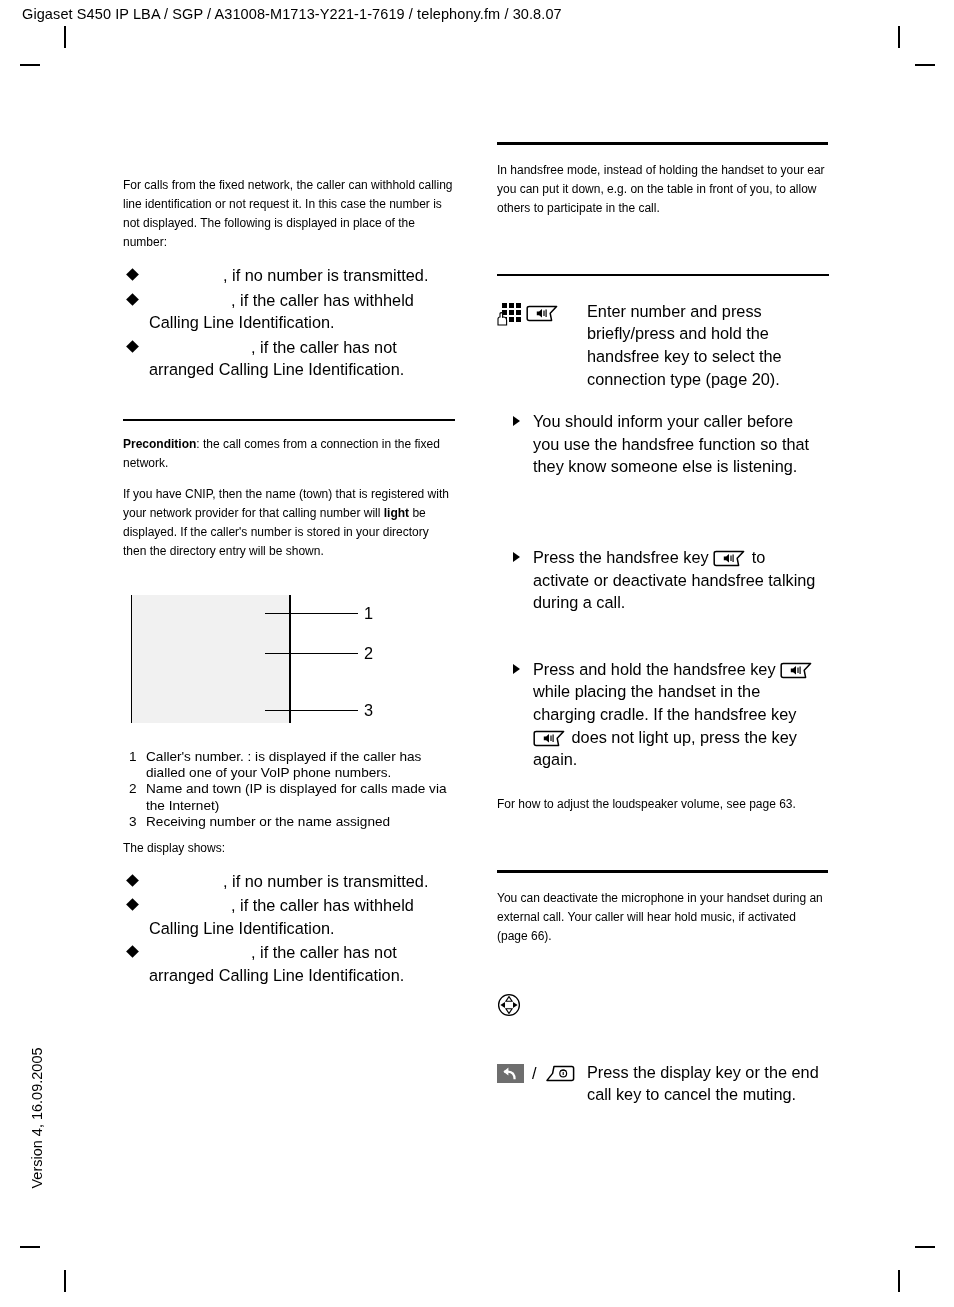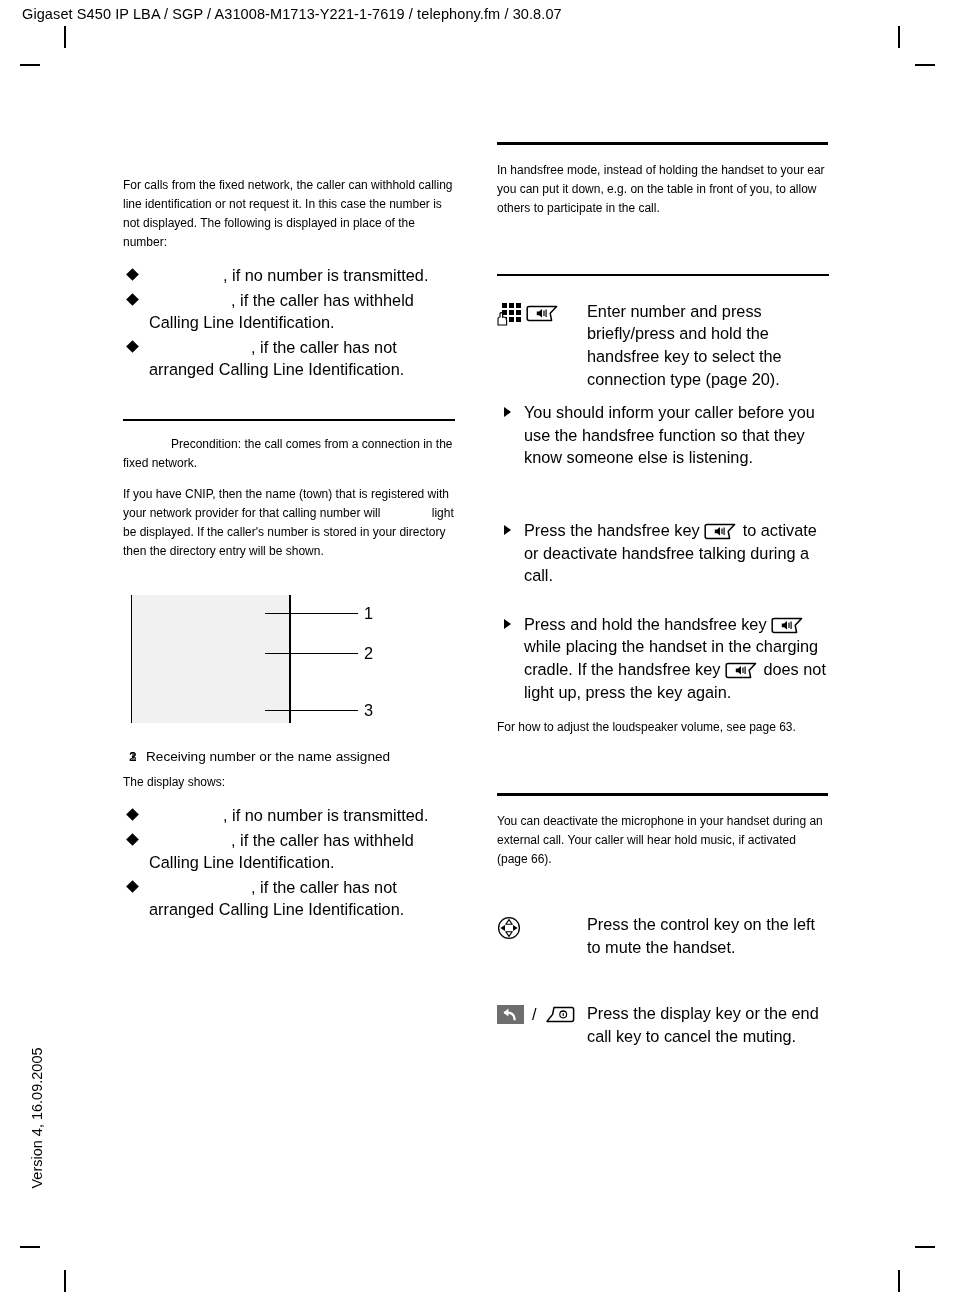--- a/index.html
+++ b/index.html
@@ -36,21 +36,21 @@
     text-align:center;
   }
 
   
   .col { position:absolute; width:332px; }
   .col-left  { left:123px; top:176px; }
   .col-right { left:497px; top:142px; }
 
   p { margin:0 0 0 0; font-size:16.3px; line-height:22.6px; }
   .p { margin:0; font-size:12px; line-height:19px; }
-  b { font-weight:normal;margin-left:48px; }
+  b { font-weight:bold; }
 
   
   .rule-thin { height:1.6px; background:#000; width:332px; }
   .rule-thick { height:3.2px; background:#000; width:331px; }
   .sp-8  { height:8px; }
   .sp-12 { height:12px; }
   .sp-14 { height:14px; }
   .sp-16 { height:16px; }
   .sp-24 { height:24px; }
   .sp-30 { height:30px; }
@@ -67,21 +67,21 @@
     margin-top:2px;
   }
   .ditem .dia {
     position:absolute; left:1px; top:6px;
     width:9px; height:9px; background:#000;
     transform:rotate(45deg);
   }
   .gapcell { display:inline-block; }
 
   
-  .tlist { margin:3px; }
+  .tlist { margin:12px; }
   .titem {
     position:relative;
     padding-left:24px;
     font-size:16.3px; line-height:22.6px;
   }
   .titem .tri {
     position:absolute; left:4px; top:6px;
     width:0; height:0;
     border-left:7px solid #000;
     border-top:5px solid transparent;
@@ -221,23 +221,25 @@
 
       <div class="lead" style="left:142px; top:119px; width:93px;"></div>
       <div class="num" style="left:241px; top:111px;">3</div>
     </div>
 
     <div class="sp-8"></div>
 
     <div style="padding-left:6px;">
       <div class="capitem">
         <span class="n">1</span>
+        <span>Caller's number.    : is displayed if the caller has dialled one of your VoIP phone numbers.</span>
       </div>
       <div class="capitem">
         <span class="n">2</span>
+        <span>Name and town (IP is displayed for calls made via the Internet)</span>
       </div>
       <div class="capitem">
         <span class="n">3</span>
         <span>Receiving number or the name assigned</span>
       </div>
     </div>
 
     <div class="sp-8"></div>
 
     <p class="p">The display shows:</p>
@@ -370,21 +372,20 @@
         <span class="ico ico-ctrl">
           <svg width="24" height="24" viewBox="0 0 24 24">
             <circle cx="12" cy="12" r="10.4" fill="#ffffff" stroke="#000000" stroke-width="1.3"></circle>
             <path d="M12 3.6 L15.1 8.2 L8.9 8.2 Z" fill="none" stroke="#000000" stroke-width="1.1"></path>
             <path d="M12 20.4 L15.1 15.8 L8.9 15.8 Z" fill="none" stroke="#000000" stroke-width="1.1"></path>
             <path d="M3.4 12 L8.0 9.0 L8.0 15.0 Z" fill="#000000"></path>
             <path d="M20.6 12 L16.0 9.0 L16.0 15.0 Z" fill="#000000"></path>
           </svg>
         </span>
       </div>
-      <div class="keytext">Press the control key on the left to mute the handset.</div>
     </div>
 
     <div class="sp-44"></div>
 
     <div class="keyrow">
       <div class="keycol">
         <span class="ico ico-disp">
           <svg width="17" height="15" viewBox="0 0 17 15">
             <path d="M12.6 13.2 Q12.6 5.6 5.2 5.6 L2.2 5.6" fill="none" stroke="#ffffff" stroke-width="2.2" stroke-linecap="butt"></path>
             <path d="M6.4 1.6 L1.4 5.7 L6.4 9.6 Z" fill="#ffffff"></path>

